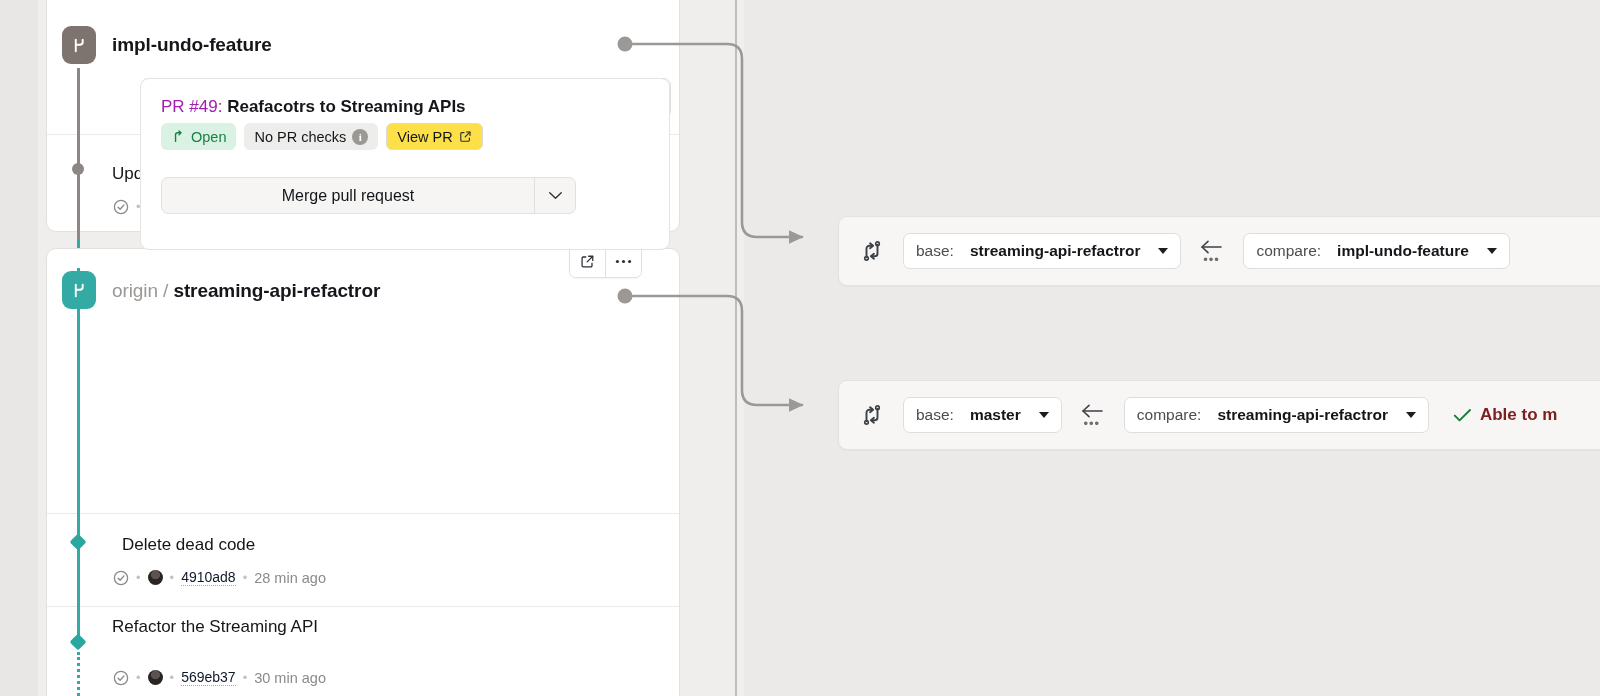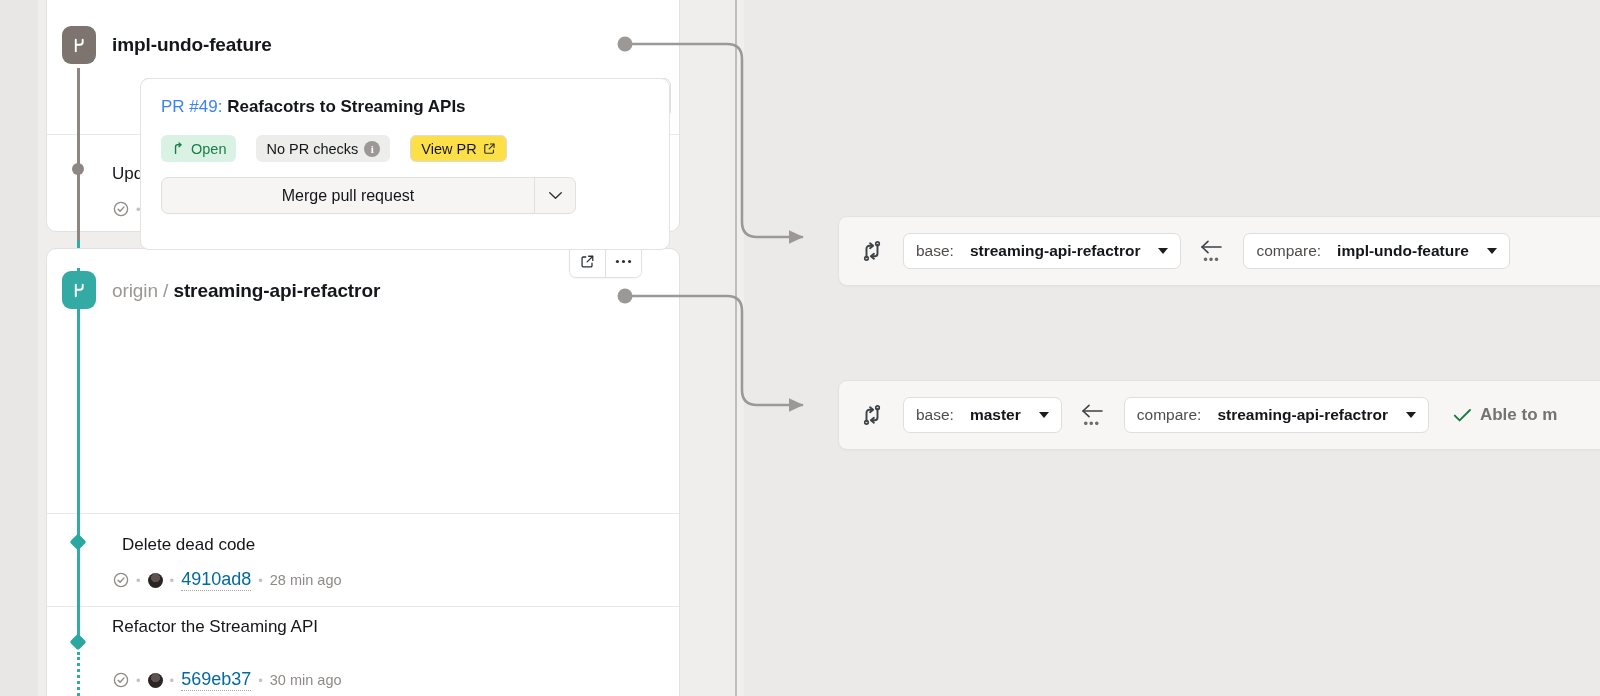--- a/index.html
+++ b/index.html
@@ -119,23 +119,23 @@
   .commit-meta {
     position: absolute;
     display: flex; align-items: center;
     gap: 7px;
     font-size: 14.5px;
     color: #8d8a88;
     white-space: nowrap;
   }
   .meta-dot { color: #c4c1bf; font-size: 13px; }
   .sha {
-    color: #0369a1;
+    color: #0f172a;
     border-bottom: 1px dotted #a9a6a4;
-    font-size: 18px;
+    font-size: 14px;
     cursor: pointer;
   }
   .avatar {
     width: 15px; height: 15px;
     border-radius: 50%;
     background: radial-gradient(circle at 50% 32%, #5c5250 0 34%, #2a2422 36% 100%);
     display: inline-block;
     flex: none;
   }
   .check-icon { width: 16px; height: 16px; flex: none; display:block; }
@@ -178,23 +178,23 @@
     width: 530px; height: 172px;
     border: 1px solid #e5e3e1;
     border-radius: 9px;
     background: #fff;
   }
   .pr-heading {
     position: absolute; left: 20px; top: 18px;
     font-size: 17px; font-weight: 700; color: #14161a;
     white-space: nowrap;
   }
-  .pr-num { color: #3b82f6; font-weight: 400; margin-top: 12px; }
-
-  .chip-row { position: absolute; left: 20px; top: 56px; display: flex; gap: 20px; align-items: center; }
+  .pr-num { color: #a21caf; font-weight: 400; margin-top: 12px; }
+
+  .chip-row { position: absolute; left: 20px; top: 44px; display: flex; gap: 8px; align-items: center; }
   .chip {
     display: flex; align-items: center; gap: 6px;
     height: 27px; padding: 0 10px;
     border-radius: 6px;
     font-size: 14.5px;
     white-space: nowrap;
   }
   .chip-open { background: #d9f2e4; color: #1a7f45; font-weight: 400; }
   .chip-checks { background: #ededeb; color: #14161a; }
   .chip-view { background: #fde047; border: 1px solid #dedcda; color: #14161a; }
@@ -270,21 +270,21 @@
   .arrow-gap {
     margin-left: 18px;
     display: flex; flex-direction: column; align-items: center;
     gap: 1px;
     flex: none;
   }
   .arrow-dots { font-size: 13px; color: #6e6b69; line-height: 7px; letter-spacing: 1px; }
   .merge-status {
     margin-left: 24px;
     display: flex; align-items: center; gap: 8px;
-    color: #737373; font-weight: 700; font-size: 17px;
+    color: #7f1d1d; font-weight: 700; font-size: 17px;
     white-space: nowrap;
   }
 
   svg { display: block; }
 </style>
 </head>
 <body>
 
 <div id="root">
 

